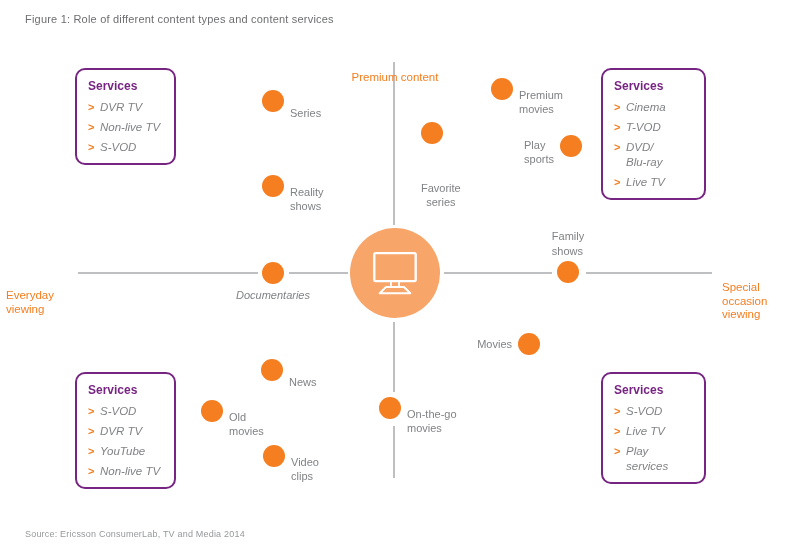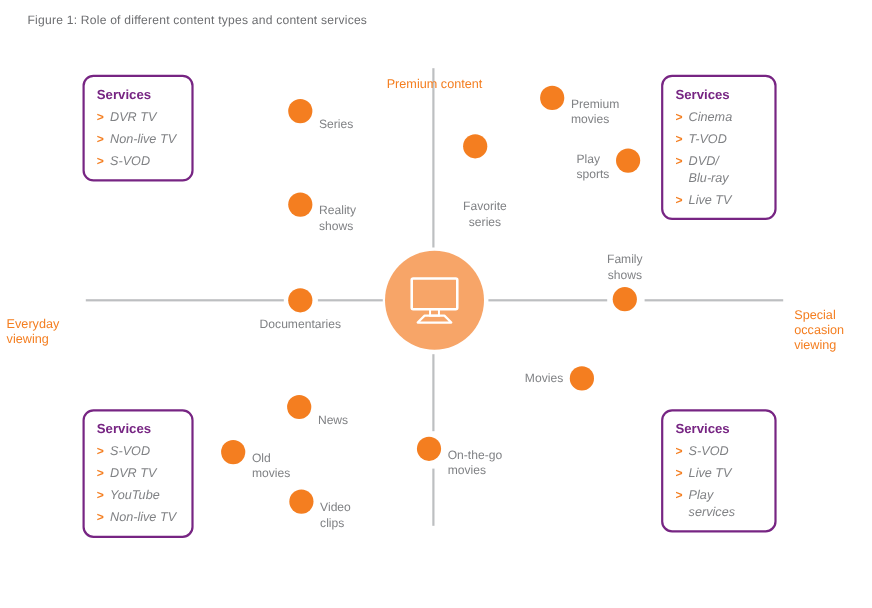--- a/index.html
+++ b/index.html
@@ -37,23 +37,23 @@
   }
   
   .point{position:absolute;width:0;height:0;}
   .dot{position:absolute;left:-11px;top:-11px;width:22px;height:22px;border-radius:50%;background:#F47E20;}
   .point-label{
     position:absolute;font-size:11px;color:#808285;line-height:1.3;white-space:pre-line;width:max-content;
   }
   .pos-right .point-label{left:17px;top:12px;transform:translateY(-46%);text-align:left;}
   .pos-left .point-label{right:17px;top:0;transform:translateY(-50%);text-align:left;}
   .pos-left-low .point-label{right:17px;top:0;transform:translateY(-28%);text-align:left;}
-  .pos-below .point-label{top:15px;left:50%;transform:translateX(-50%);text-align:right;}
+  .pos-below .point-label{top:15px;left:50%;transform:translateX(-50%);text-align:right;font-style:italic;}
   .pos-below-left .point-label{top:0;left:-11px;text-align:center;margin-top:48px;}
-  .pos-above .point-label{bottom:14px;left:50%;transform:translateX(-50%);text-align:center;}
+  .pos-above .point-label{bottom:14px;left:50%;transform:translateX(-50%);}
   
   .svc-box{
     position:absolute;border:2px solid #772583;border-radius:10px;background:#ffffff;
     padding:9px 11px 8px 11px;box-sizing:border-box;width:101px;
   }
   .svc-tl{left:75px;top:68px;}
   .svc-tr{left:601px;top:68px;width:105px;}
   .svc-bl{left:75px;top:372px;}
   .svc-br{left:601px;top:372px;width:105px;}
   .svc-header{color:#772583;font-weight:bold;font-size:12px;margin:0 0 7px 0;}
@@ -226,13 +226,14 @@
           <span class="svc-text">Live TV</span>
         </li>
         <li>
           <span class="chev">&gt;</span>
           <span class="svc-text">Play
 services</span>
         </li>
       </ul>
     </div>
 
+  <div class="source-line">Source:  Ericsson ConsumerLab, TV and Media 2014</div>
 </div>
 
 </body></html>

